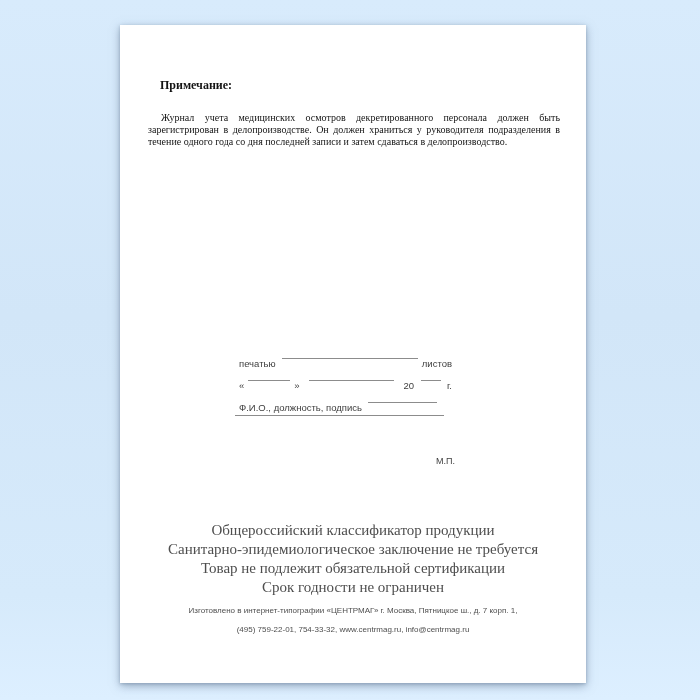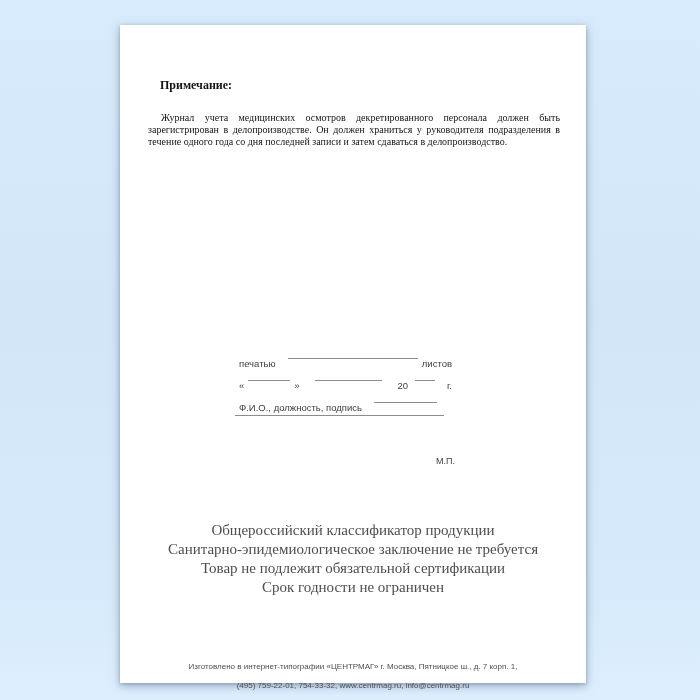--- a/index.html
+++ b/index.html
@@ -31,38 +31,38 @@
     font-size:9.5px; color:var(--form-ink,#3d3d3d);
   }
   .seal-row { display:flex; height:22px; line-height:22px; white-space:nowrap; }
   .seal-row.short { height:16px; line-height:16px; }
   .fill {
     align-self:flex-end; margin-bottom:4px;
     border-bottom:1px solid var(--line-color,#8c8c8c);
   }
   .fill.flex { flex:1 1 auto; }
   .seal-row.short .fill { margin-bottom:7px; }
-  .gap-l { margin-left:8px; }
+  .gap-l { margin-left:2px; }
   .gap-r { margin-right:3px; }
   .quote-fill { width:42px; }
   .year-fill { width:20px; }
   .row4-fill { margin-right:19px; }
   .row5-fill { margin-right:12px; }
   .stamp-place {
     position:absolute; left:312px; top:427px;
     font-size:9px; color:var(--form-ink,#3d3d3d);
   }
   .certification {
     position:absolute; left:0; top:492px; width:100%;
     text-align:center; font-size:15px; line-height:11px;
     color:var(--small-ink,#4e4e4e);
     font-family:Liberation Serif, serif;
   }
   .page-footer {
-    position:absolute; left:0; top:628px; width:100%;
+    position:absolute; left:0; top:572px; width:100%;
     text-align:center; font-size:8px; line-height:11px;
     color:var(--small-ink,#4e4e4e);
   }
 </style>
 </head>
 <body style="--bg-top: #d8ebfc; --bg-mid: #d2e6f8; --bg-mid2: #d6eafb; --bg-bottom: #ddefff; --page-color: #ffffff; --ink: #141414; --form-ink: #3d3d3d; --small-ink: #4e4e4e; --line-color: #8c8c8c;">
 
 <div class="page">
 
   <div class="note-heading">Примечание:</div>

